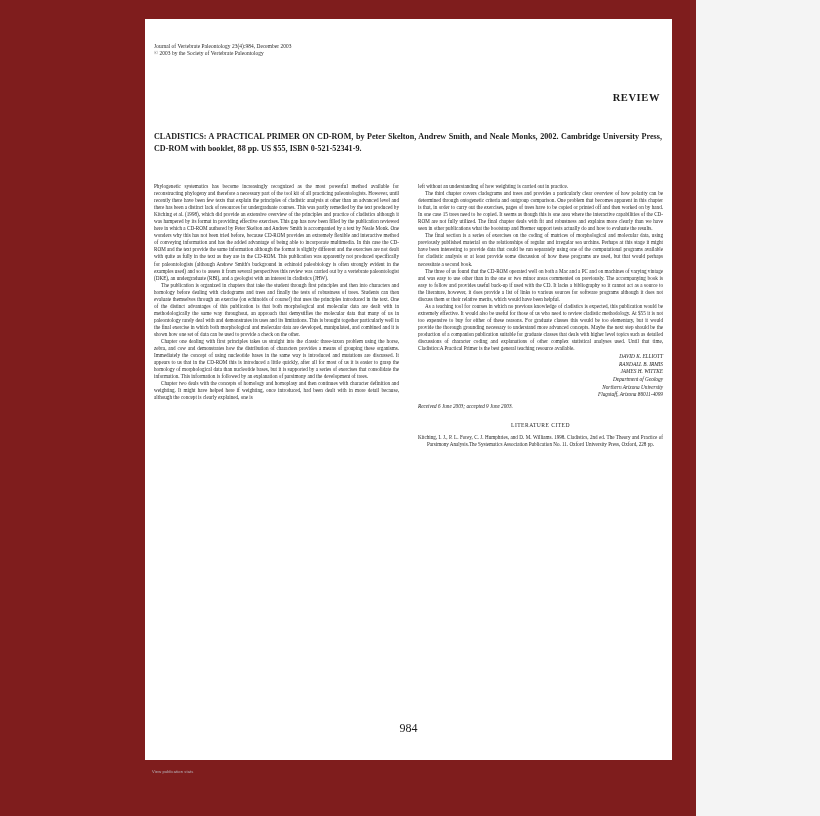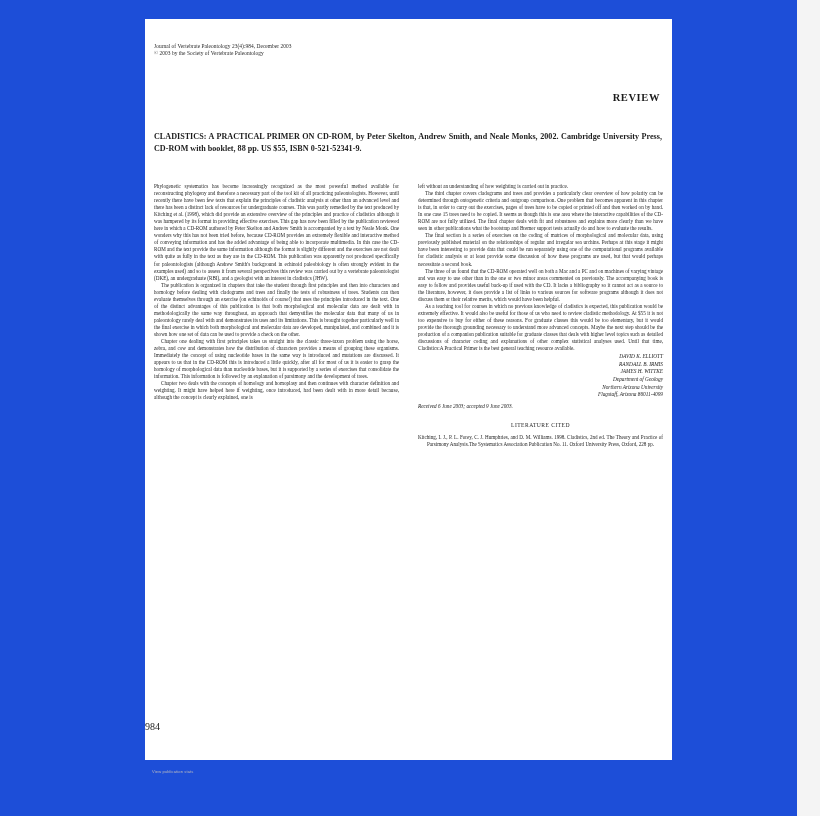--- a/index.html
+++ b/index.html
@@ -9,23 +9,23 @@
   body {
     width: 820px;
     height: 816px;
     background: #f4f4f4;
     font-family: "Liberation Serif", serif;
     overflow: hidden;
   }
   #scan-area {
     position: absolute;
     left: 0; top: 0;
-    width: 797px;
+    width: 696px;
     height: 816px;
-    background: #1d4ed8;
+    background: #7f1d1d;
   }
   #page {
     position: absolute;
     left: 145px;
     top: 19px;
     width: 527px;
     height: 741px;
     background: #ffffff;
     box-sizing: border-box;
     padding: 0;
@@ -121,22 +121,22 @@
     text-align: justify;
     padding-left: 9px;
     text-indent: -9px;
   }
 
   .page-number {
     position: absolute;
     left: 0;
     right: 0;
     top: 702px;
-    text-align: left;
-    font-size: 10px;
+    text-align: center;
+    font-size: 12px;
     color: #1c1c1c;
   }
 
   .footer-stats {
     position: absolute;
     left: 152px;
     top: 769px;
     font-family: "Liberation Sans", sans-serif;
     font-size: 4.1px;
     color: #b9b9bf;

